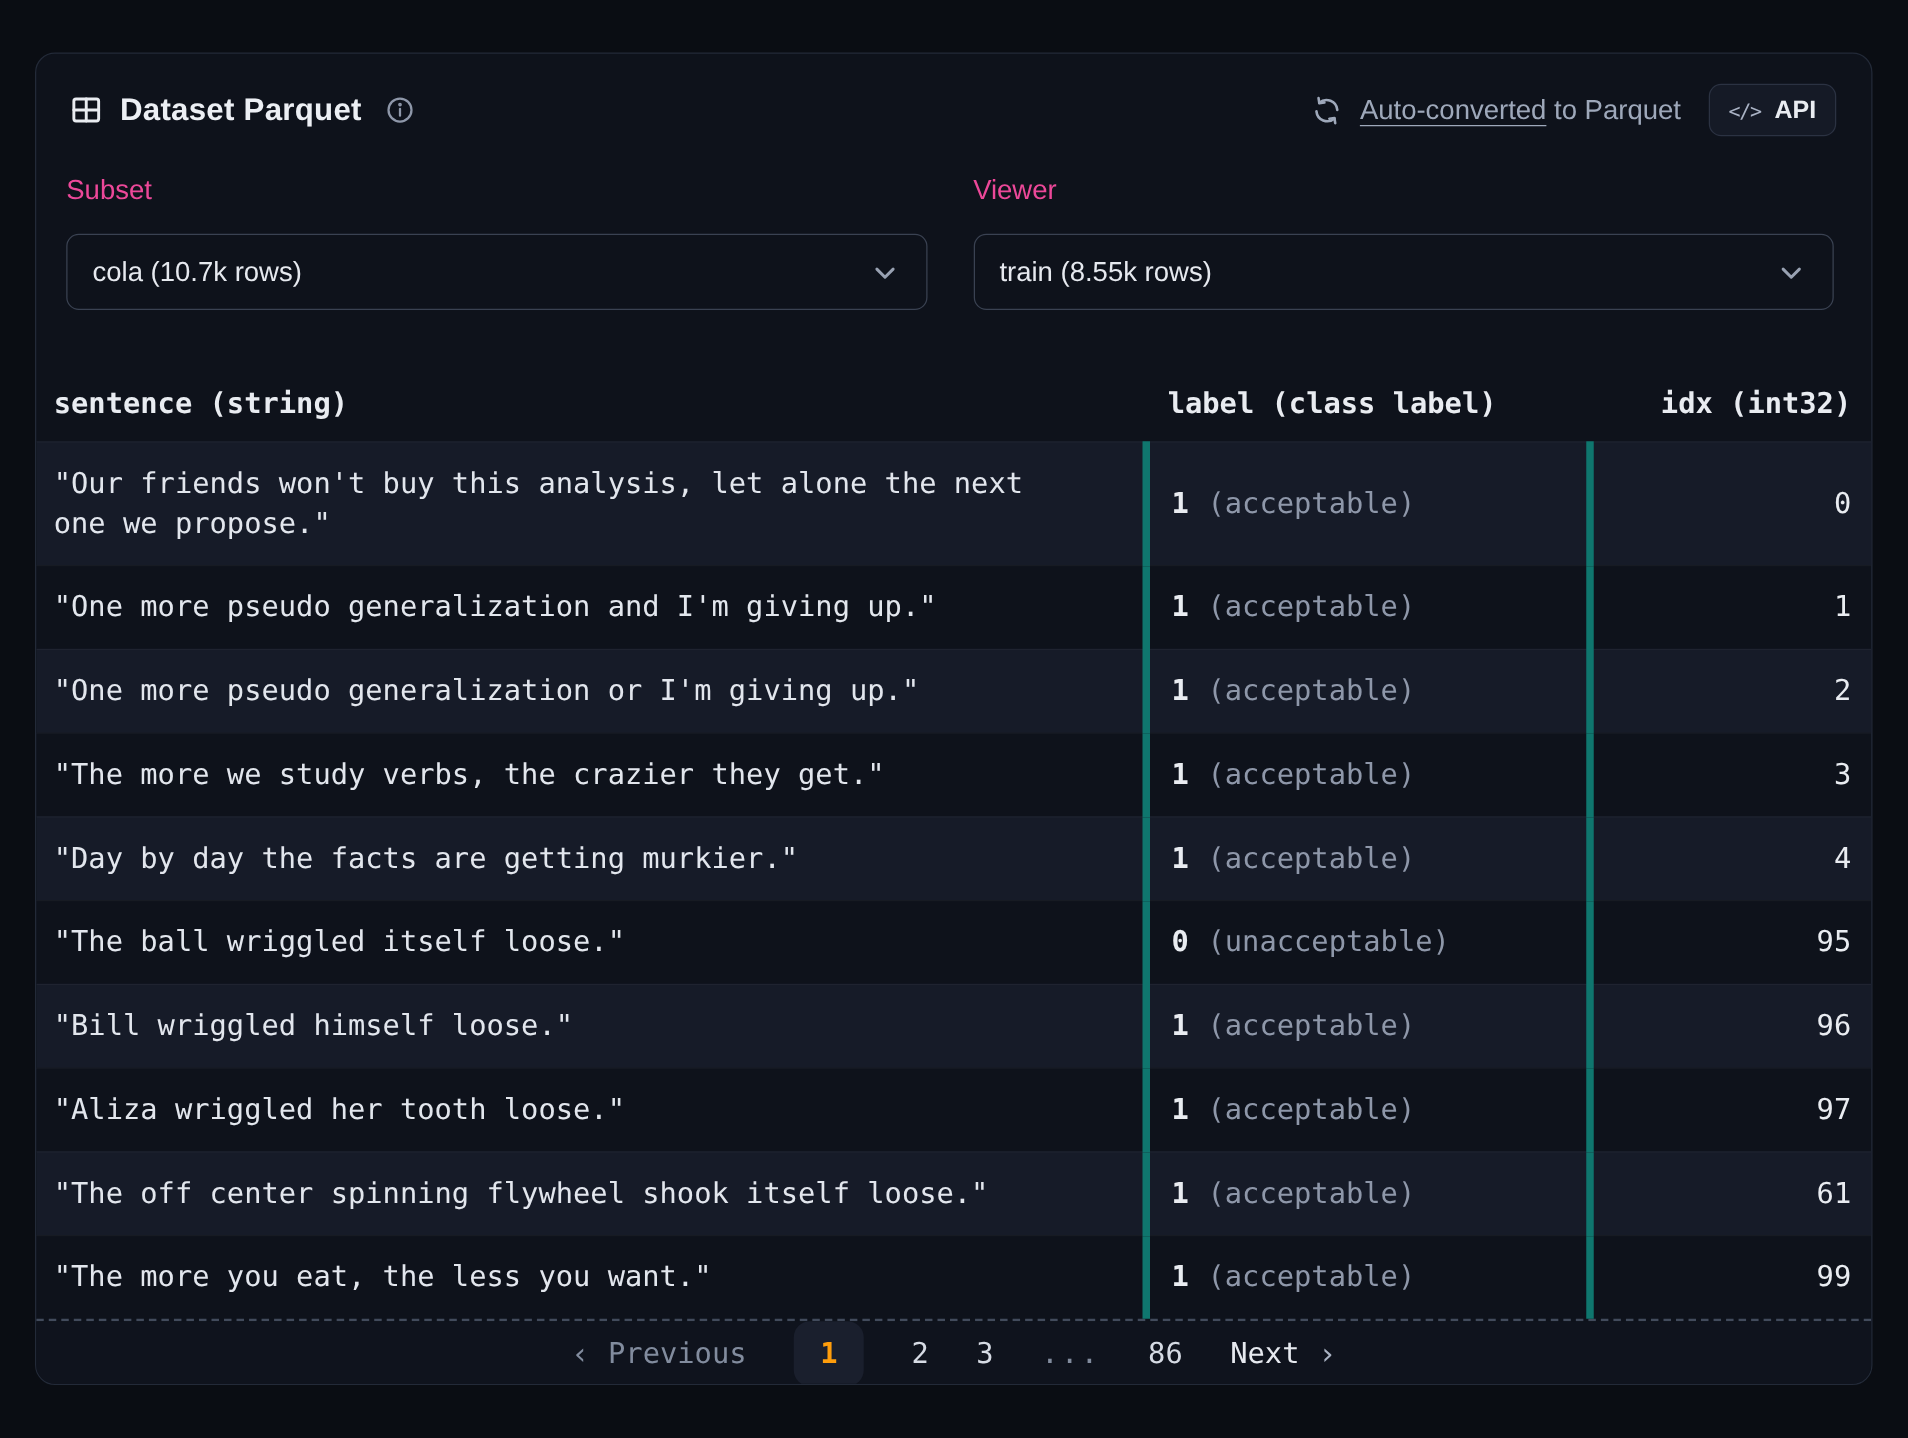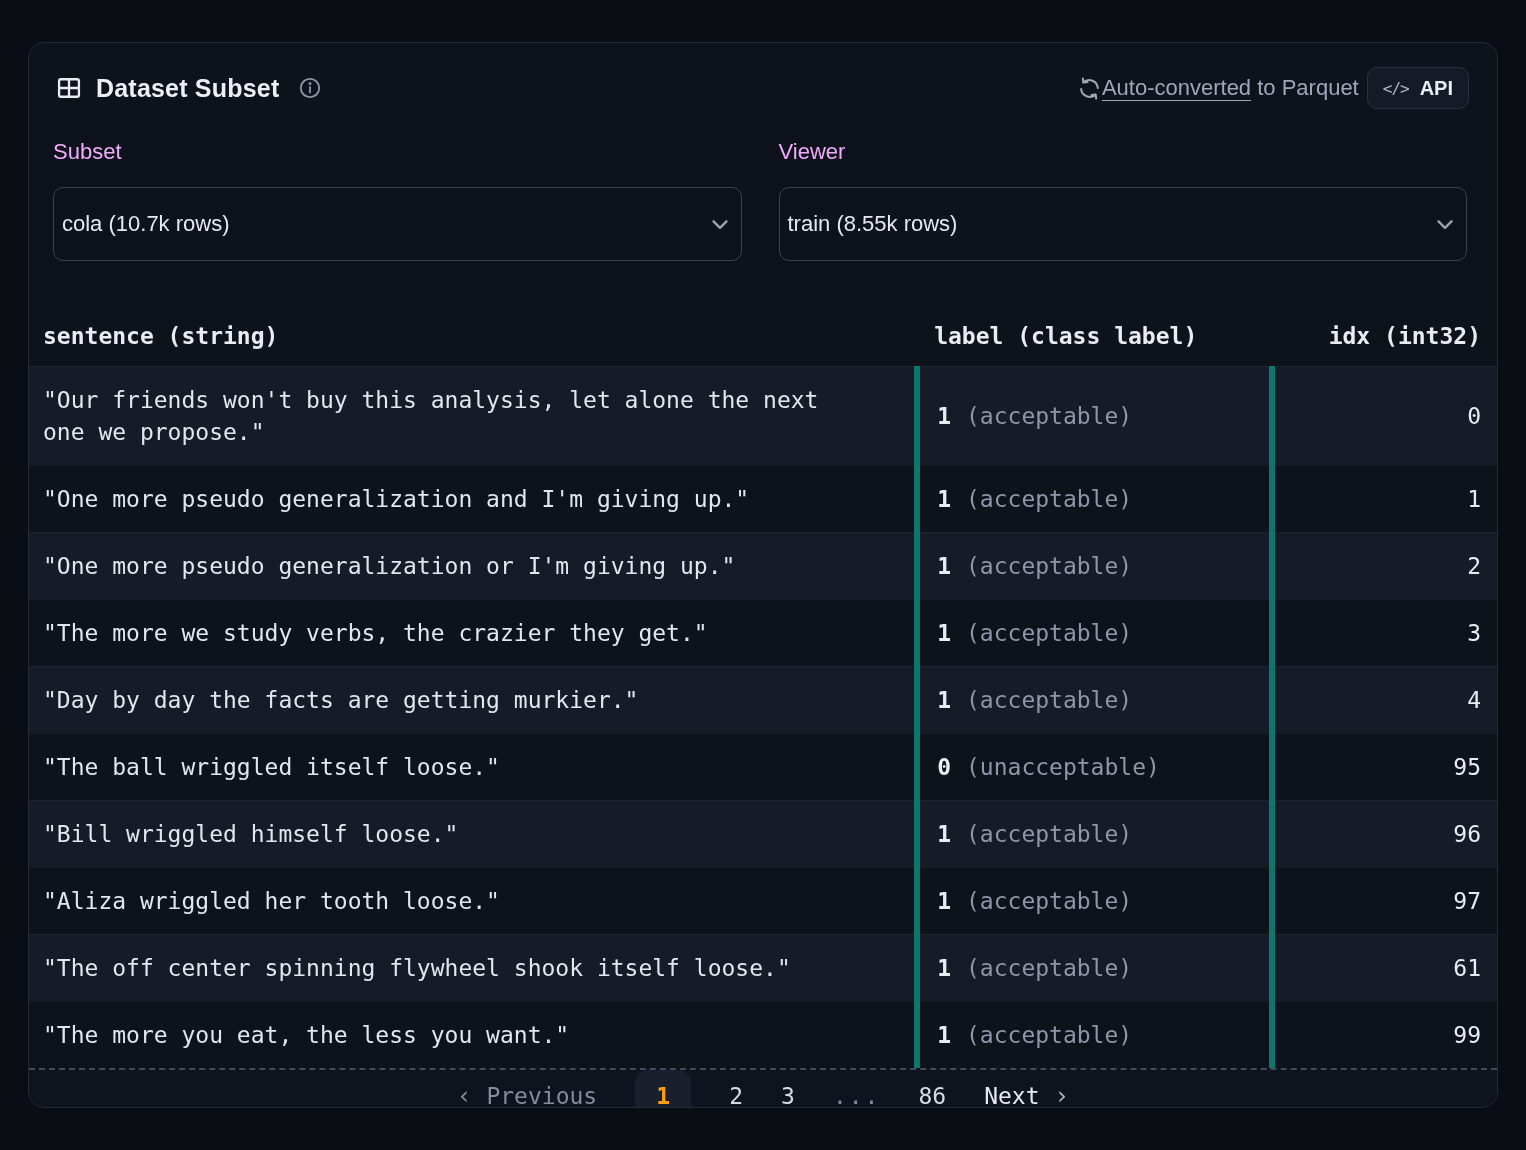--- a/index.html
+++ b/index.html
@@ -24,21 +24,21 @@
   .card-top {
     display: flex; align-items: center; justify-content: space-between;
     padding: 24px 28px 0 26px;
     flex: 0 0 auto;
   }
   .title-group { display: flex; align-items: center; gap: 13px; }
   .title {
     font-size: 25px; font-weight: 700; color: #eceff4; letter-spacing: .2px;
   }
   .icon { display: inline-flex; align-items: center; justify-content: center; }
-  .meta-group { display: flex; align-items: center; gap: 0; }
+  .meta-group { display: flex; align-items: center; gap: 14px; }
   .autoconv { font-size: 22px; color: #9ea8ba; cursor: pointer; }
   .autoconv .link {
     text-decoration: underline; text-underline-offset: 5px;
     text-decoration-thickness: 1px; color: #9ea8ba;
   }
   .api-btn {
     display: flex; align-items: center; gap: 11px;
     margin-left: 8px;
     height: 42px; padding: 0 15px;
     background: #151a26;
@@ -50,27 +50,27 @@
     font-family: "DejaVu Sans Mono", monospace;
     font-size: 16px; color: #aab3c5; letter-spacing: -1px;
   }
   .api-label { font-size: 20px; font-weight: 600; color: #e9ecf1; }
   
   .selectors {
     display: grid; grid-template-columns: 1fr 1fr; gap: 37px;
     padding: 30px 30px 0 24px;
     flex: 0 0 auto;
   }
-  .sel-label { font-size: 22px; color: #f0abfc; margin-bottom: 22px; }
+  .sel-label { font-size: 22px; color: #ec4899; margin-bottom: 22px; }
   .sel-box {
-    height: 74px;
+    height: 61px;
     border: 1px solid #3a4252;
     border-radius: 10px;
     display: flex; align-items: center; justify-content: space-between;
-    padding: 0 8px;
+    padding: 0 20px;
     cursor: pointer;
     background: transparent;
   }
   .sel-value { font-size: 22px; color: #e6e9ef; }
   
   .table-wrap {
     margin-top: 45px;
     border-bottom: 2px dashed #424b5c;
     flex: 0 0 auto;
   }
@@ -141,21 +141,21 @@
 
   <div class="card-top">
     <div class="title-group">
       <span class="icon">
         <svg width="28" height="28" viewBox="0 0 24 24" fill="none" stroke="#e9ecf1" stroke-width="2" stroke-linecap="round" stroke-linejoin="round">
           <rect x="3.5" y="4.5" width="17" height="15" rx="1.5"></rect>
           <line x1="3.5" y1="12" x2="20.5" y2="12"></line>
           <line x1="12" y1="4.5" x2="12" y2="19.5"></line>
         </svg>
       </span>
-      <span class="title">Dataset Subset</span>
+      <span class="title">Dataset Parquet</span>
       <span class="icon" style="margin-left:6px;">
         <svg width="24" height="24" viewBox="0 0 24 24" fill="none" stroke="#8e97a9" stroke-width="1.8" stroke-linecap="round">
           <circle cx="12" cy="12" r="9.2"></circle>
           <line x1="12" y1="11" x2="12" y2="16.5"></line>
           <circle cx="12" cy="7.6" r="0.6" fill="#8e97a9"></circle>
         </svg>
       </span>
     </div>
     <div class="meta-group">
       <span class="icon">

